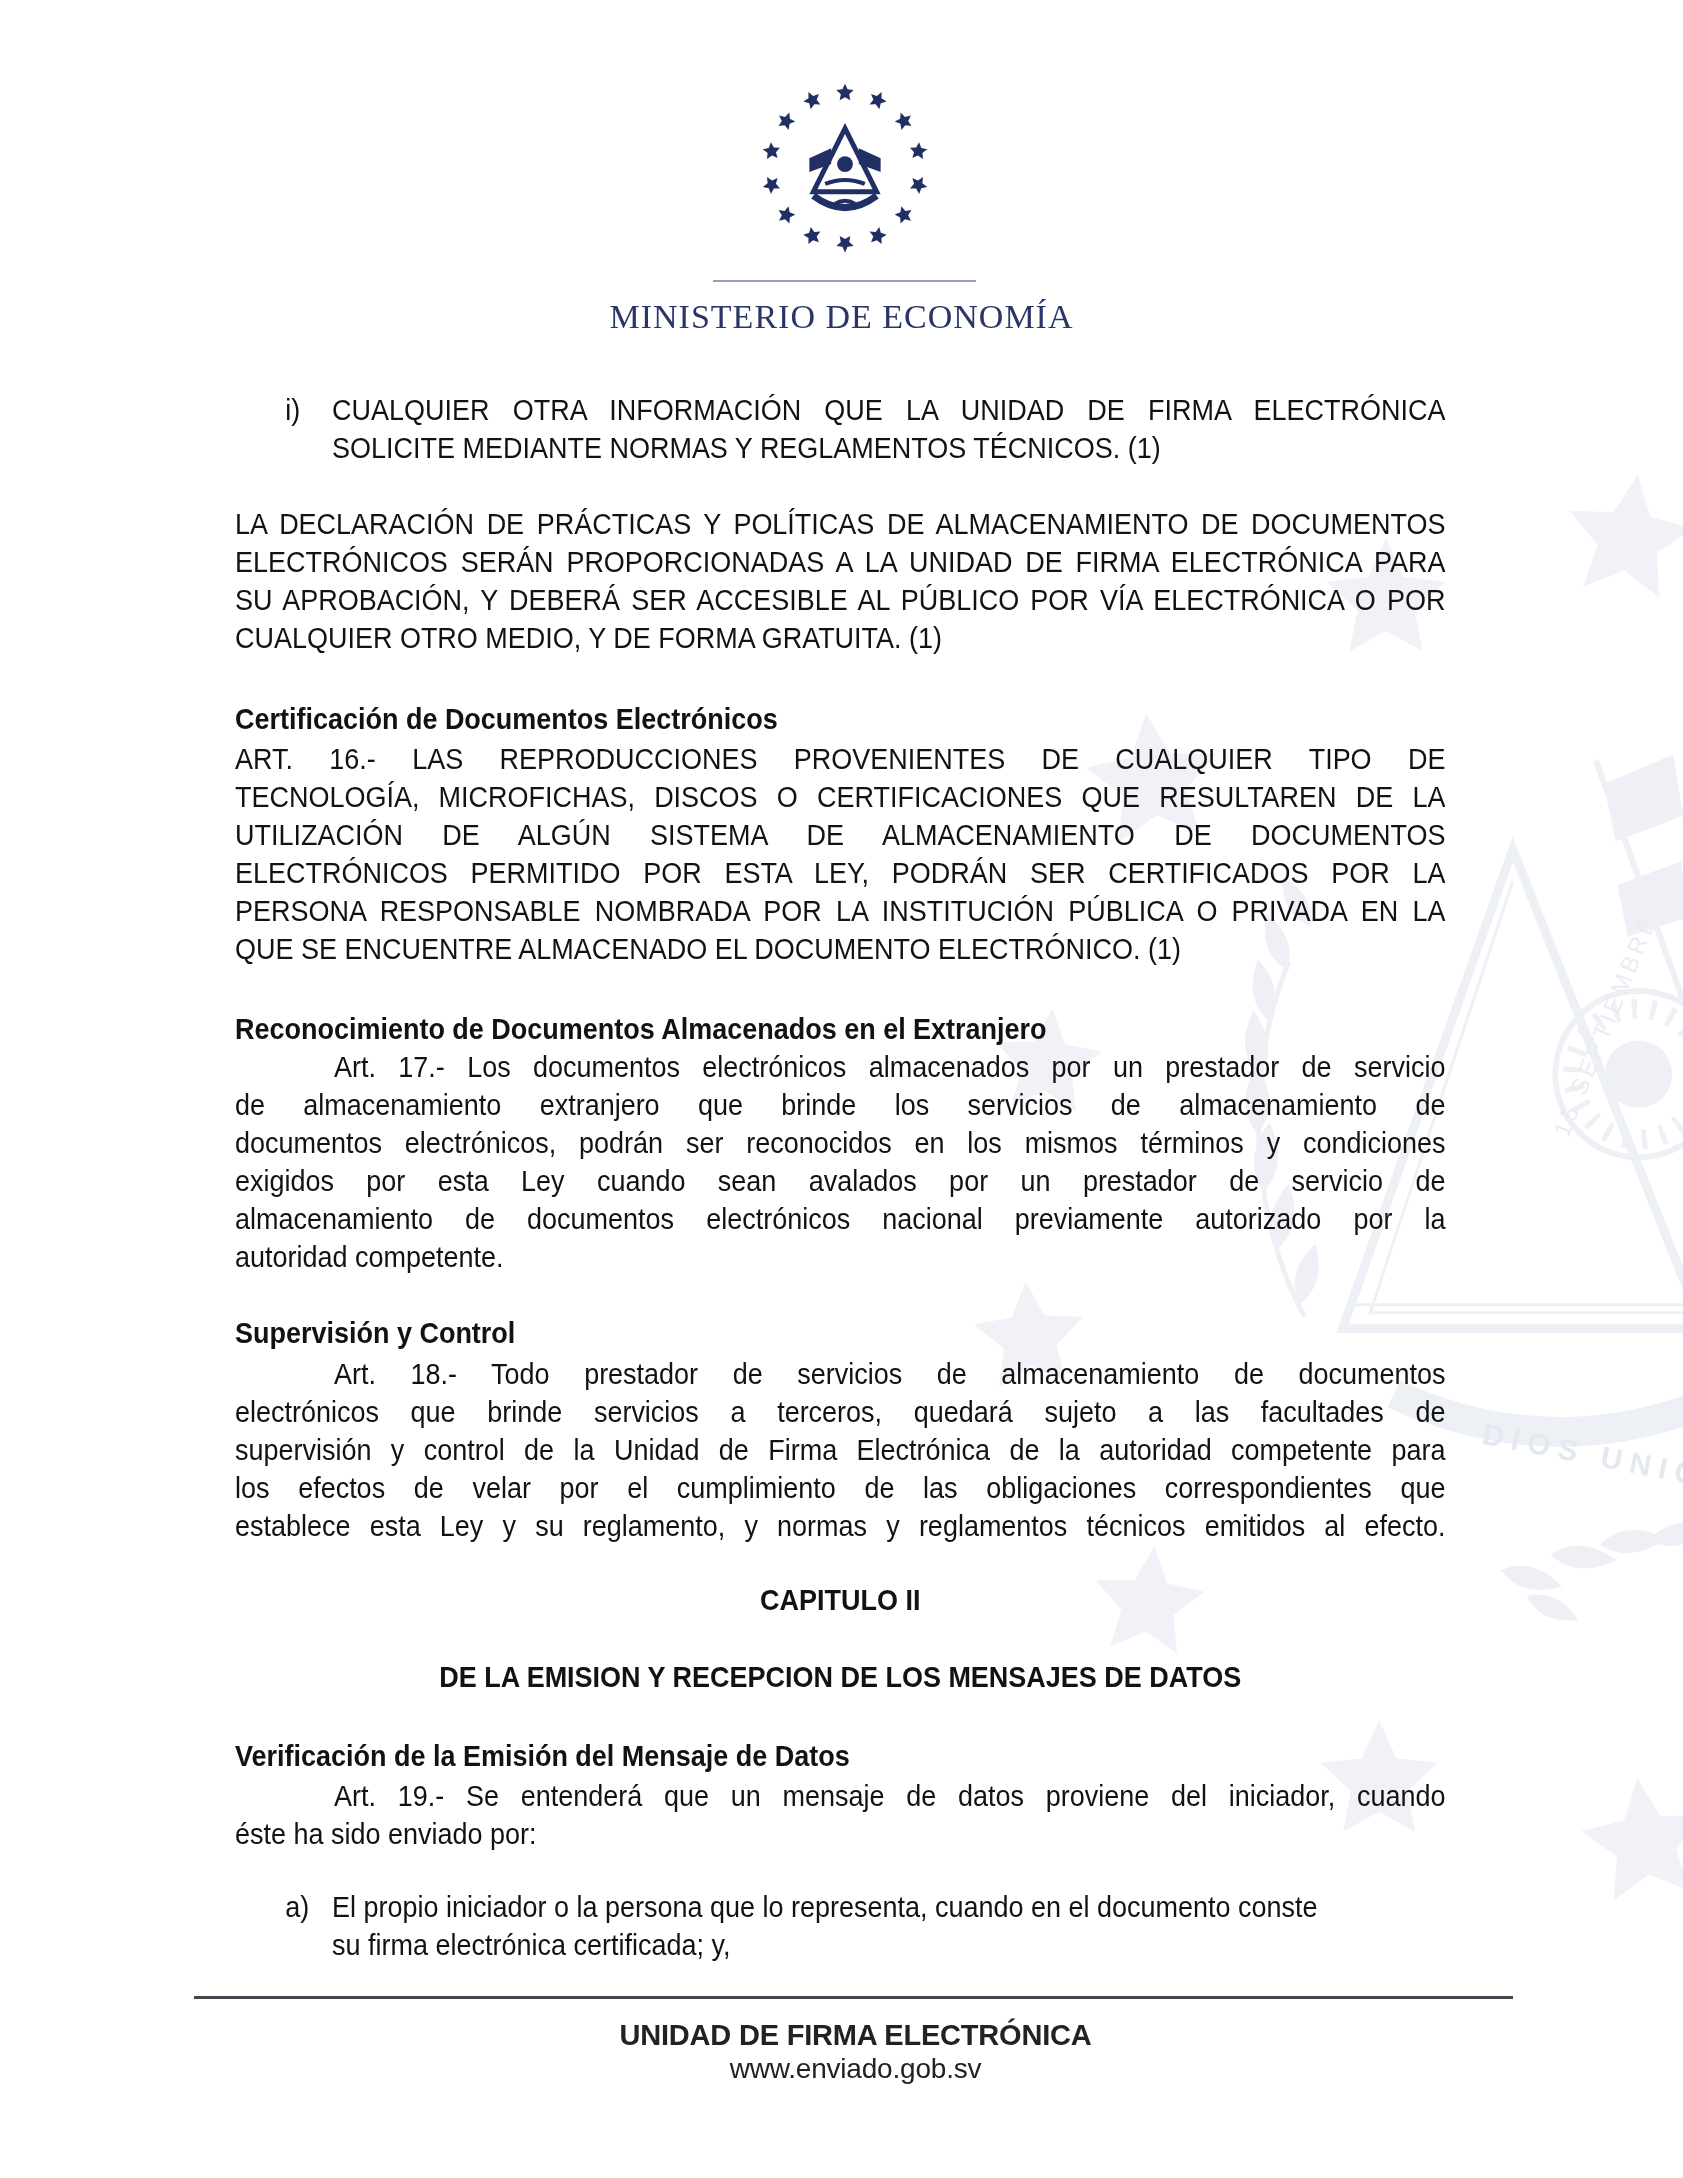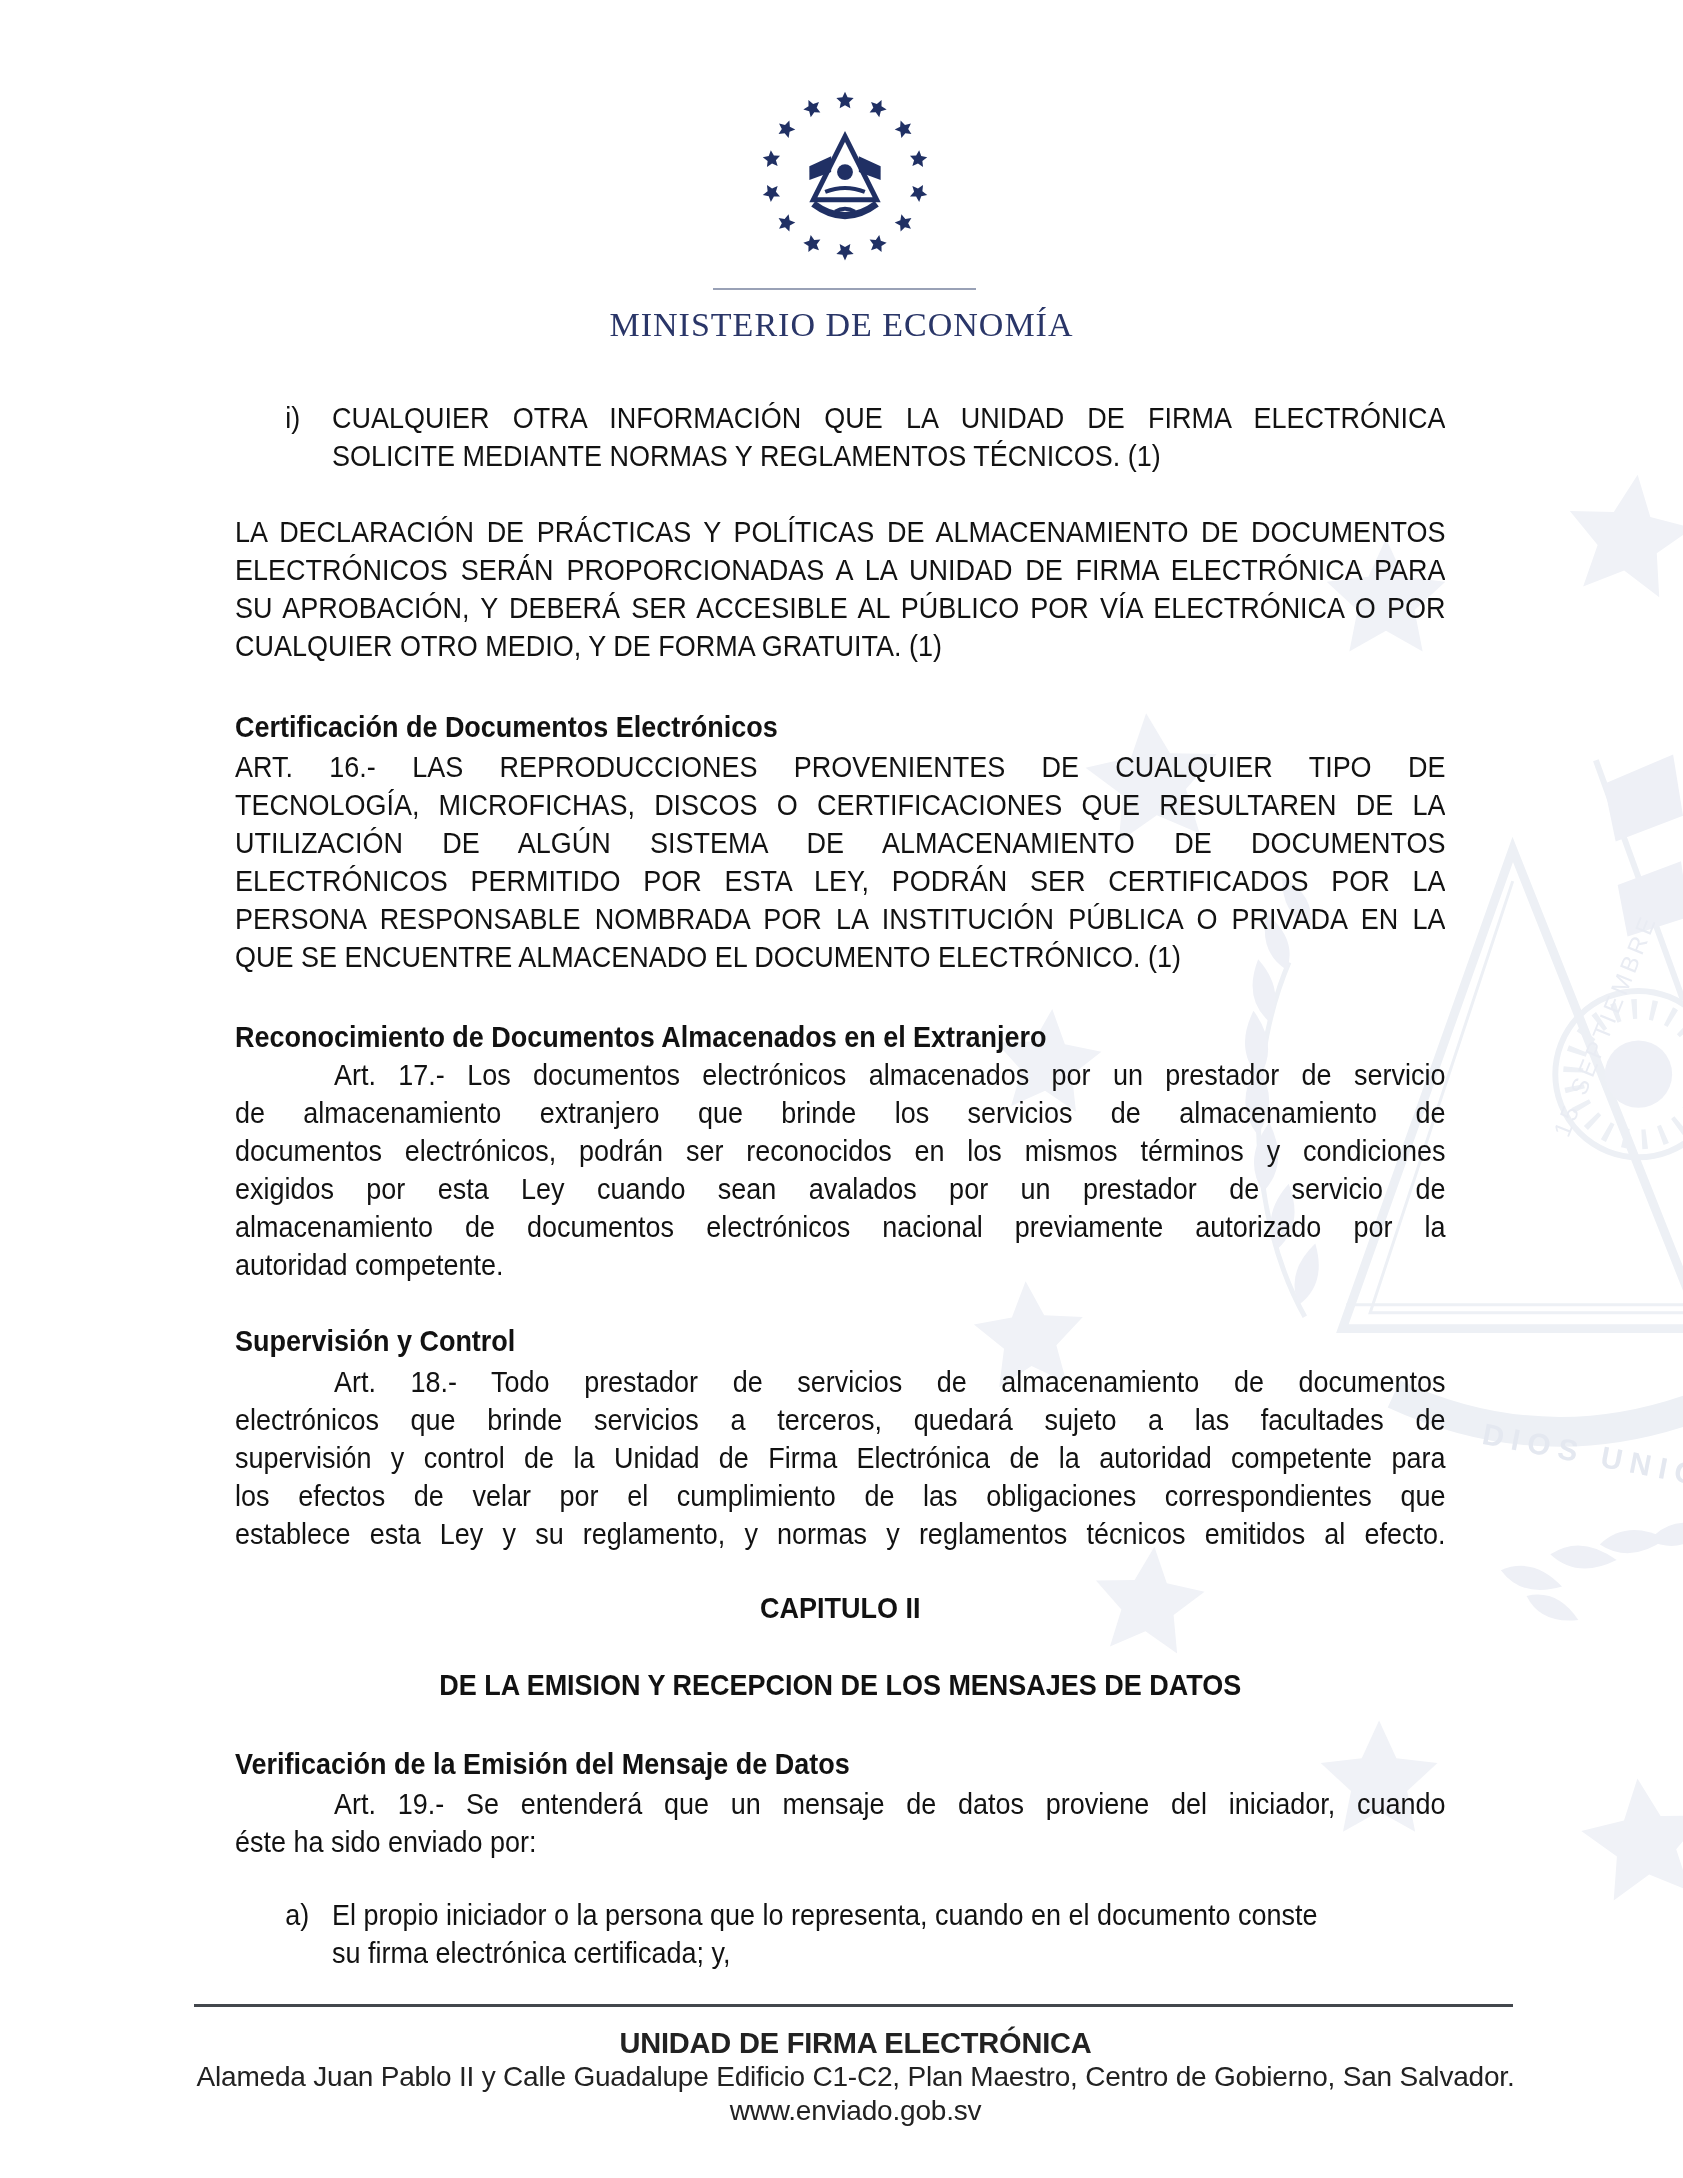--- a/index.html
+++ b/index.html
@@ -1,19 +1,19 @@
 <!DOCTYPE html>
 <html><head>
 <meta charset="utf-8">
 <style>
   html,body{margin:0;padding:0;}
   body{width:1683px;height:2178px;background:#ffffff;position:relative;overflow:hidden;
        font-family:"Liberation Sans",sans-serif;color:#141414;}
   #wm{position:absolute;left:0;top:0;z-index:0;pointer-events:none;}
-  .layer{position:absolute;left:0;top:8px;width:1683px;height:1691px;z-index:1;border-radius:9px;}
+  .layer{position:absolute;left:0;top:0;width:1683px;height:1691px;z-index:1;border-radius:9px;}
   
   #logo{position:absolute;left:731px;top:71px;}
   .brand-rule{position:absolute;left:713px;top:280px;width:263px;height:2px;background:#99a1b6;}
   .ministry{position:absolute;left:0;right:0;top:298px;text-align:center;
             font-family:"Liberation Serif",serif;font-size:34px;letter-spacing:1px;color:#2a3668;}
   
   .content{position:absolute;left:235px;top:0;width:1346px;transform:scaleX(0.8993);
            transform-origin:0 0;font-size:30px;color:#121212;}
   .block{position:absolute;left:0;width:1346px;}
   .ln{line-height:38px;text-align:justify;text-align-last:justify;}
@@ -180,18 +180,17 @@
           <div class="ln left">El propio iniciador o la persona que lo representa, cuando en el documento conste</div>
           <div class="ln left">su firma electrónica certificada; y,</div>
         </div>
     </div>
 
   </div>
 
   <div class="footer-rule"></div>
   <div class="footer">
     <div class="f-title">UNIDAD DE FIRMA ELECTRÓNICA</div>
-    <div>Alameda Juan Pablo II y Calle Guadalupe Edificio C1-C2, Plan Maestro, Centro de Gobierno, San Salvador.</div>
     <div>www.enviado.gob.sv</div>
   </div>
 
 </div>
 
 
 </body></html>

